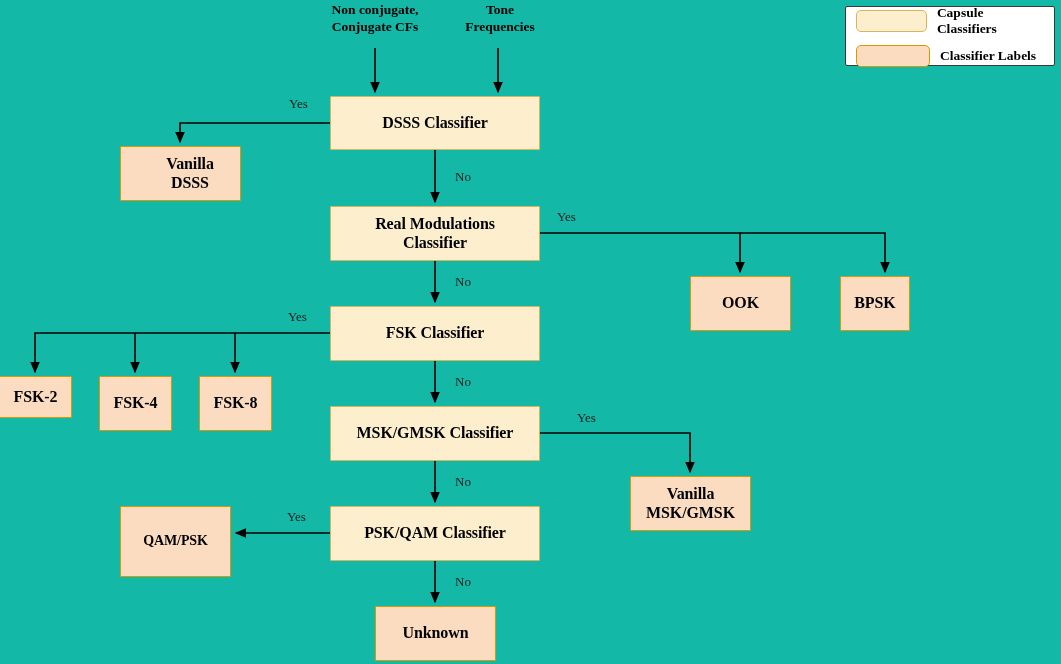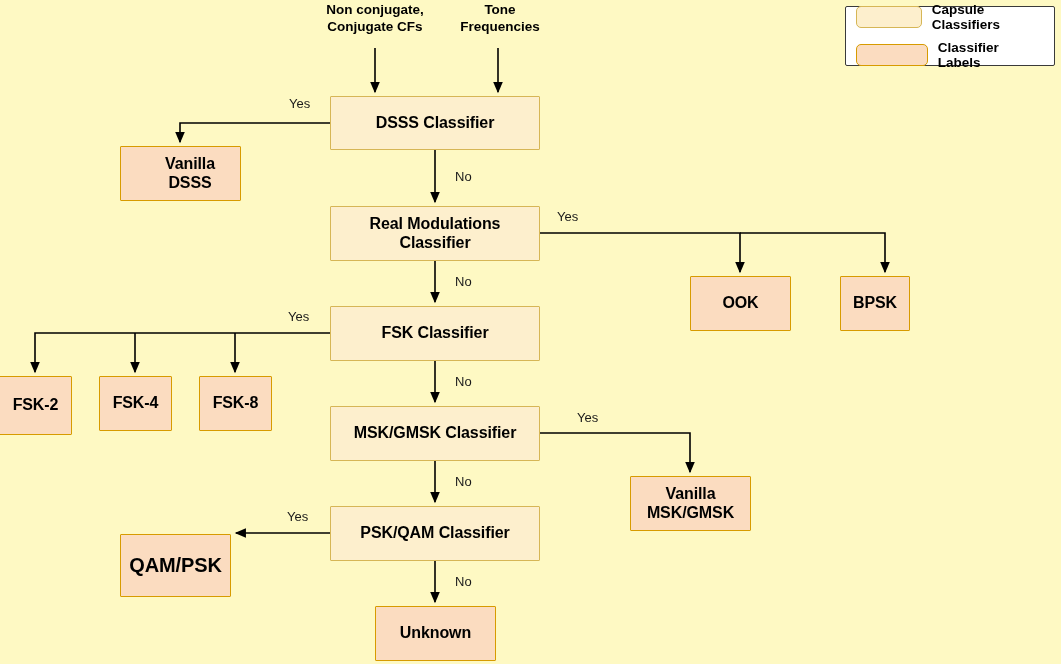--- a/index.html
+++ b/index.html
@@ -4,23 +4,23 @@
 <style>
   html, body {
     margin: 0;
     padding: 0;
     background: #ffffff;
   }
   #canvas {
     position: relative;
     width: 1061px;
     height: 664px;
-    background: #fef9c3;
+    background: #14b8a6;
     overflow: hidden;
-    font-family: Liberation Sans, sans-serif;
+    font-family: Liberation Serif, serif;
   }
   svg.edges {
     position: absolute;
     left: 0;
     top: 0;
     width: 1061px;
     height: 664px;
     pointer-events: none;
   }
   .node {
@@ -150,40 +150,40 @@
       </div>
       <div class="node label" style="left: 690px; top: 276px; width: 101px; height: 55px; font-size: 16px;">
         <span class="nodetext">OOK</span>
       </div>
       <div class="node label" style="left: 840px; top: 276px; width: 70px; height: 55px; font-size: 16px;">
         <span class="nodetext">BPSK</span>
       </div>
       <div class="node classifier" style="left: 330px; top: 306px; width: 210px; height: 55px; font-size: 16px;">
         <span class="nodetext">FSK Classifier</span>
       </div>
-      <div class="node label" style="left: -1px; top: 376px; width: 73px; height: 59px; font-size: 16px; text-align: right;">
+      <div class="node label" style="left: -1px; top: 376px; width: 73px; height: 42px; font-size: 16px; text-align: right;">
         <span class="nodetext">FSK-2</span>
       </div>
       <div class="node label" style="left: 99px; top: 376px; width: 73px; height: 55px; font-size: 16px;">
         <span class="nodetext">FSK-4</span>
       </div>
       <div class="node label" style="left: 199px; top: 376px; width: 73px; height: 55px; font-size: 16px;">
         <span class="nodetext">FSK-8</span>
       </div>
       <div class="node classifier" style="left: 330px; top: 406px; width: 210px; height: 55px; font-size: 16px;">
         <span class="nodetext">MSK/GMSK Classifier</span>
       </div>
       <div class="node label" style="left: 630px; top: 476px; width: 121px; height: 55px; font-size: 16px;">
         <span class="nodetext">Vanilla
 MSK/GMSK</span>
       </div>
       <div class="node classifier" style="left: 330px; top: 506px; width: 210px; height: 55px; font-size: 16px;">
         <span class="nodetext">PSK/QAM Classifier</span>
       </div>
-      <div class="node label" style="left: 120px; top: 534px; width: 111px; height: 63px; font-size: 20px;">
+      <div class="node label" style="left: 120px; top: 506px; width: 111px; height: 71px; font-size: 14px;">
         <span class="nodetext">QAM/PSK</span>
       </div>
       <div class="node label" style="left: 375px; top: 606px; width: 121px; height: 55px; font-size: 16px;">
         <span class="nodetext">Unknown</span>
       </div>
     </div>
   <div id="edge-label-layer">
       <div class="edge-label" style="left: 289px; top: 96px;">Yes</div>
       <div class="edge-label" style="left: 455px; top: 169px;">No</div>
       <div class="edge-label" style="left: 557px; top: 209px;">Yes</div>

